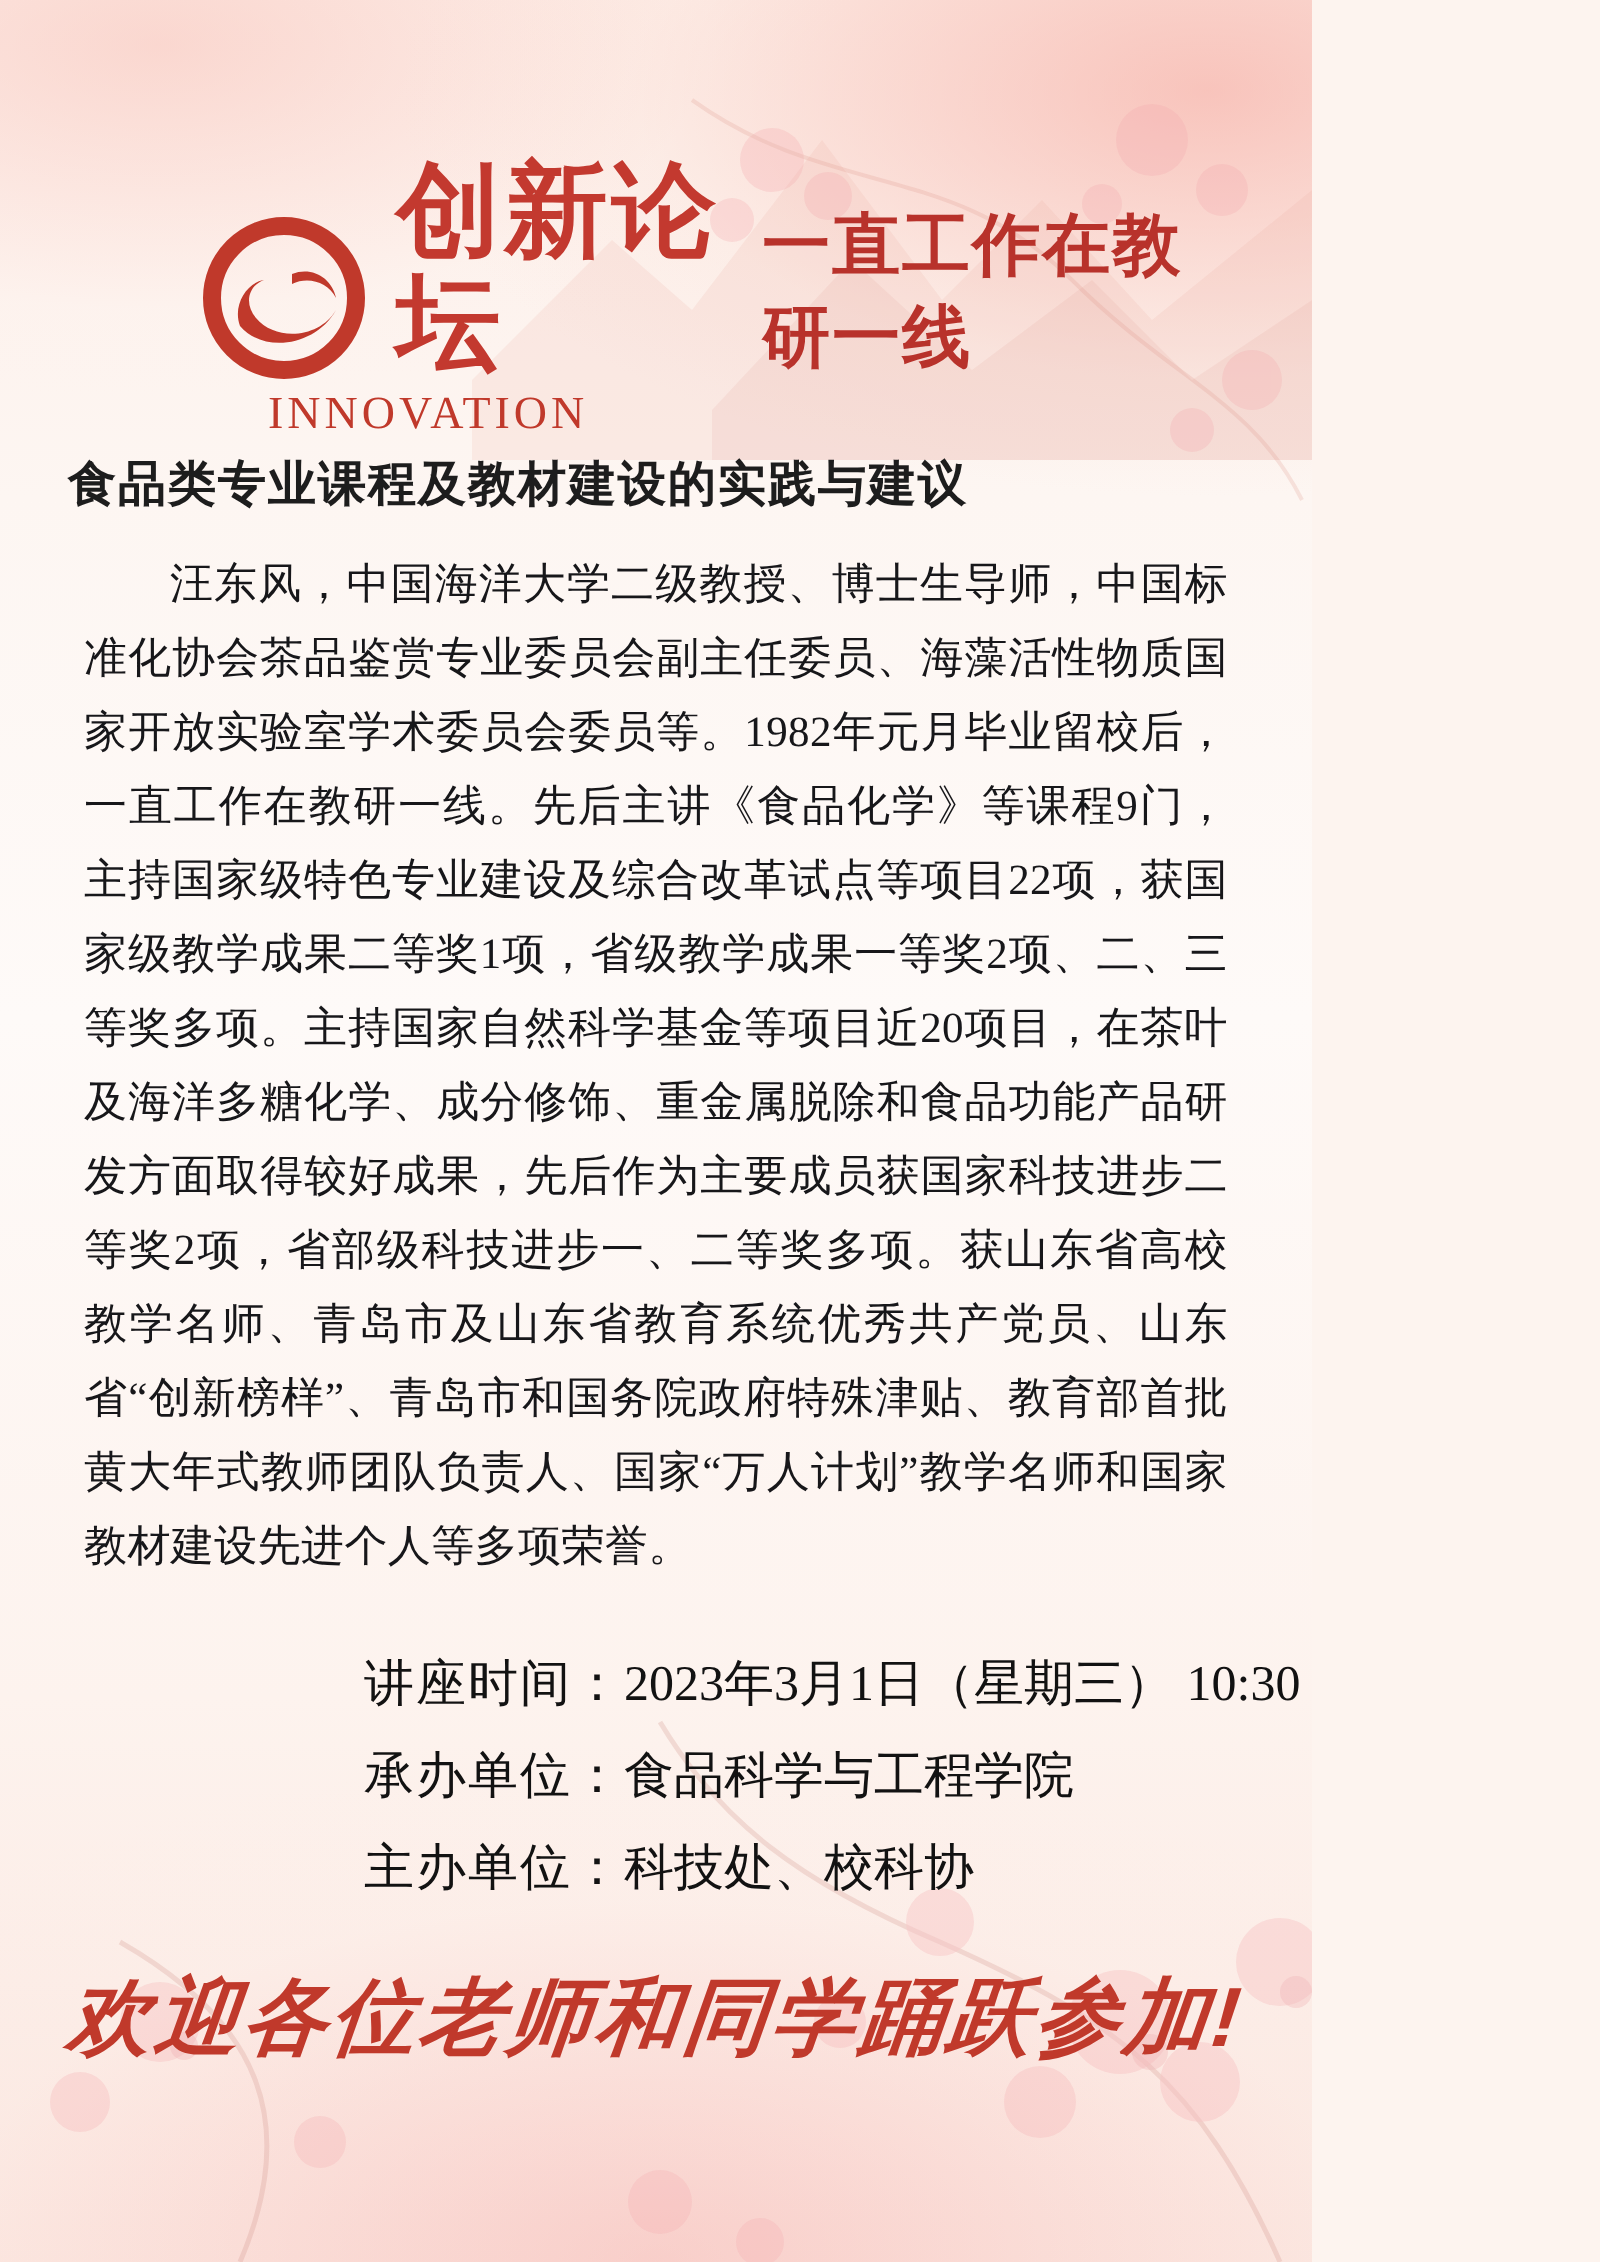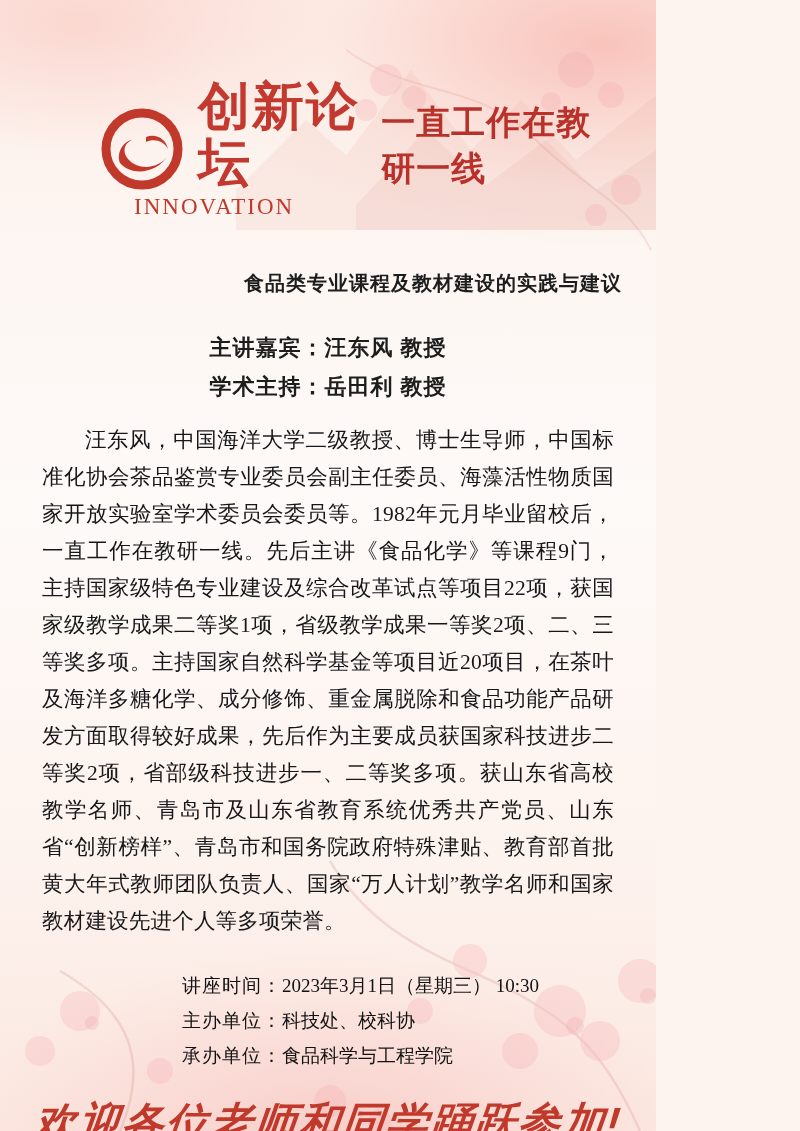--- a/index.html
+++ b/index.html
@@ -93,26 +93,25 @@
     font-size: 34px;
     color: #b8322b;
     margin-left: 18px;
     align-self: flex-start;
     padding-top: 22px;
     letter-spacing: 1px;
   }
 
   
   .talk-title {
-    text-align: right;
-    font-family: "Liberation Sans", "DejaVu Sans", sans-serif;
-    font-weight: bold;
-    font-size: 20px;
+    text-align: left;
+    font-family: "Liberation Sans", "DejaVu Sans", sans-serif;
+    font-weight: bold;
+    font-size: 24px;
     color: #1d1d1d;
-    margin-top: 44px;
     letter-spacing: 1px;
   }
   .speakers {
     margin-top: 32px;
     text-align: center;
     font-family: "Liberation Sans", "DejaVu Sans", sans-serif;
     font-size: 22px;
     color: #1d1d1d;
     line-height: 1.75;
     font-weight: bold;
@@ -128,21 +127,21 @@
     color: #17171a;
     text-align: justify;
     text-indent: 2em;
     letter-spacing: 0.2px;
   }
 
   
   .info {
     margin: 28px 0 0 0;
     font-family: "Liberation Serif", "DejaVu Serif", serif;
-    font-size: 19px;
+    font-size: 25px;
     color: #121212;
     line-height: 1.85;
     padding-left: 148px;
   }
   .info-row { white-space: nowrap; }
   .info-label { letter-spacing: 1px; }
 
   
   .slogan {
     margin-top: 22px;
@@ -223,35 +222,31 @@
       </div>
       <div class="logo-text-block">
         <div class="logo-cn">创新论坛</div>
         <div class="logo-en">INNOVATION</div>
       </div>
       <div class="session-no">一直工作在教研一线</div>
     </div>
 
     <div class="talk-title">食品类专业课程及教材建设的实践与建议</div>
 
-    <div class="speakers">
-      <div>主讲嘉宾：汪东风  教授</div>
-      <div>学术主持：岳田利  教授</div>
-    </div>
 
     <div class="bio">汪东风，中国海洋大学二级教授、博士生导师，中国标准化协会茶品鉴赏专业委员会副主任委员、海藻活性物质国家开放实验室学术委员会委员等。1982年元月毕业留校后，一直工作在教研一线。先后主讲《食品化学》等课程9门，主持国家级特色专业建设及综合改革试点等项目22项，获国家级教学成果二等奖1项，省级教学成果一等奖2项、二、三等奖多项。主持国家自然科学基金等项目近20项目，在茶叶及海洋多糖化学、成分修饰、重金属脱除和食品功能产品研发方面取得较好成果，先后作为主要成员获国家科技进步二等奖2项，省部级科技进步一、二等奖多项。获山东省高校教学名师、青岛市及山东省教育系统优秀共产党员、山东省“创新榜样”、青岛市和国务院政府特殊津贴、教育部首批黄大年式教师团队负责人、国家“万人计划”教学名师和国家教材建设先进个人等多项荣誉。</div>
 
     <div class="info">
       <div class="info-row">
         <span class="info-label">讲座时间：</span><span>2023年3月1日（星期三）  10:30</span>
       </div>
       <div class="info-row">
+        <span class="info-label">承办单位：</span><span>食品科学与工程学院</span>
+      </div>
+      <div class="info-row">
         <span class="info-label">主办单位：</span><span>科技处、校科协</span>
-      </div>
-      <div class="info-row">
-        <span class="info-label">承办单位：</span><span>食品科学与工程学院</span>
       </div>
     </div>
 
     <div class="slogan">欢迎各位老师和同学踊跃参加!</div>
 
   </div>
 </div>
 
 </body></html>

